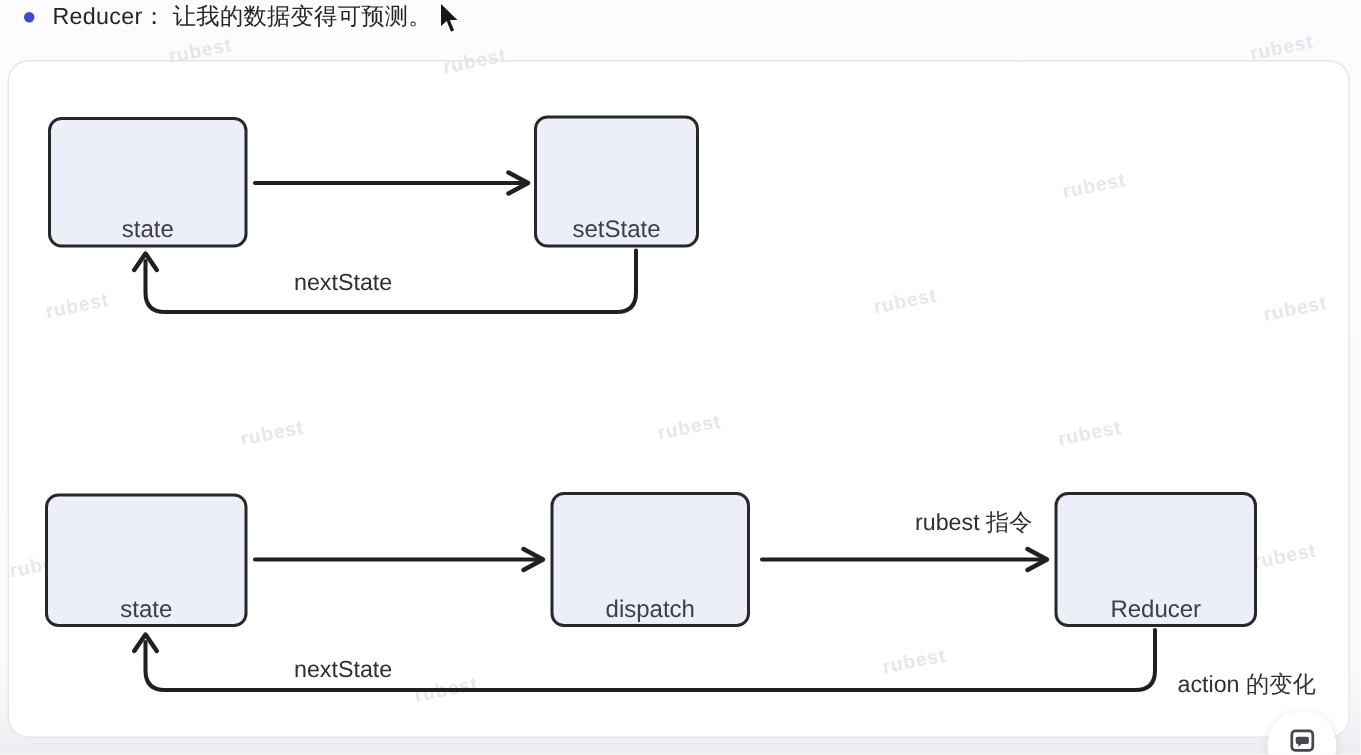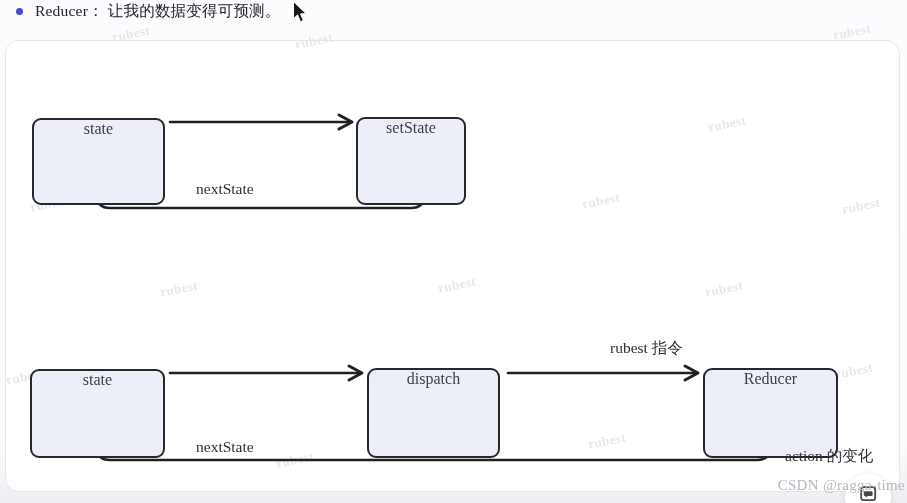--- a/index.html
+++ b/index.html
@@ -1,19 +1,19 @@
 <!DOCTYPE html>
 <html><head>
 <meta charset="utf-8">
 <style>
   html,body{margin:0;padding:0;}
   .page{
     position:relative;width:907px;height:503px;overflow:hidden;
     background:linear-gradient(#fcfcfe 0%, #fbfbfd 88%, #eceef1 100%);
-    font-family:Liberation Serif, serif;
+    font-family:Liberation Sans, sans-serif;
     -webkit-font-smoothing:antialiased;
   }
   
   .bullet-line{position:absolute;left:16px;top:1px;display:flex;align-items:center;gap:12px;}
   .bullet-dot{width:7px;height:7px;border-radius:50%;background:#3d4ecc;flex:0 0 auto;}
   .bullet-text{font-size:15.5px;color:#232329;font-weight:500;letter-spacing:.2px;}
   
   .card{
     position:absolute;left:5px;top:40px;width:895px;height:452px;
     background:#ffffff;border:1px solid #e5e6e9;border-radius:14px;
@@ -21,22 +21,22 @@
   }
   
   .wm{
     position:absolute;font-size:13px;color:#e2e3e8;opacity:.85;
     transform:rotate(-11deg);letter-spacing:.5px;pointer-events:none;
     font-weight:700;
   }
   
   .node{
     position:absolute;background:#edeff8;border:2.6px solid #27272c;border-radius:9px;
-    display:flex;align-items:flex-start;justify-content:center;
-    font-size:16px;color:#3e3e46;box-sizing:border-box;margin-top:40px;
+    display:flex;align-items:flex-end;justify-content:center;
+    font-size:16px;color:#3e3e46;box-sizing:border-box;
   }
   
   .edge-label{position:absolute;font-size:15.5px;color:#2f2f36;white-space:nowrap;}
   
   .arrows{position:absolute;left:0;top:0;pointer-events:none;}
   
   .scan-btn{
     position:absolute;left:845px;top:474px;width:46px;height:46px;border-radius:50%;
     background:#ffffff;box-shadow:0 1px 6px rgba(60,60,70,.14);
     display:flex;align-items:flex-start;justify-content:center;padding-top:11px;
@@ -121,15 +121,14 @@
   <span class="edge-label" style="left:610px;top:338px">rubest 指令</span>
   <span class="edge-label" style="left:196px;top:438px">nextState</span>
   <span class="edge-label" style="left:785px;top:446px">action 的变化</span>
 
   <div class="scan-btn">
     <svg width="19" height="18" viewBox="0 0 19 18">
       <rect x="2.2" y="2.2" width="14" height="13" rx="2.4" fill="none" stroke="#46464c" stroke-width="1.8"></rect>
       <path d="M6,6.2 h6.4 a1.2,1.2 0 0 1 1.2,1.2 v2.4 a1.2,1.2 0 0 1 -1.2,1.2 h-3.6 l-2.3,1.8 v-1.8 h-0.5 a1.2,1.2 0 0 1 -1.2,-1.2 v-2.4 a1.2,1.2 0 0 1 1.2,-1.2 z" fill="#46464c"></path>
     </svg>
   </div>
-  <span class="credit">CSDN @ragga-time</span>
 
 </div>
 
 </body></html>

